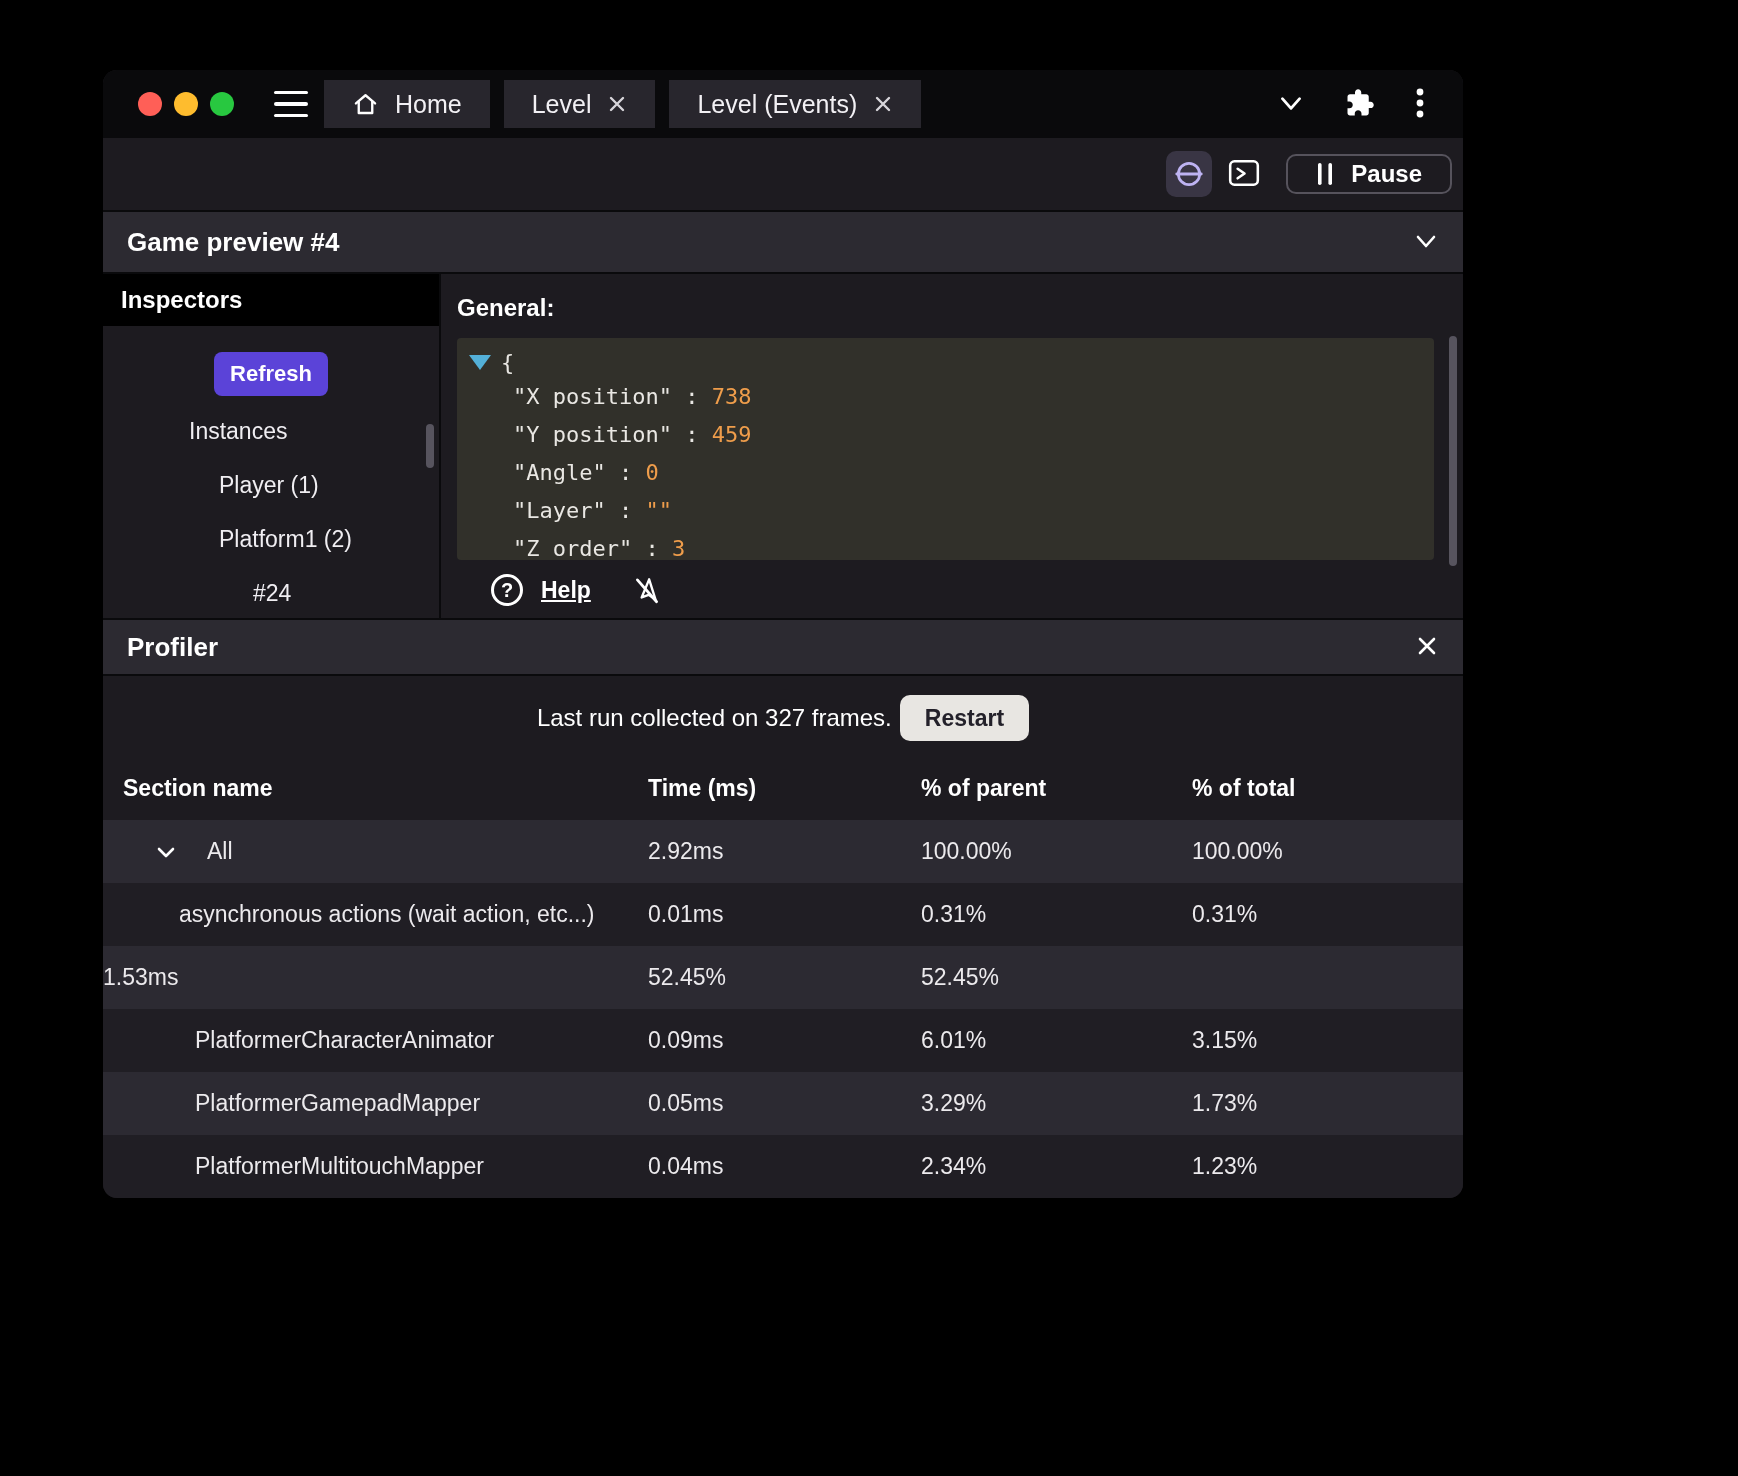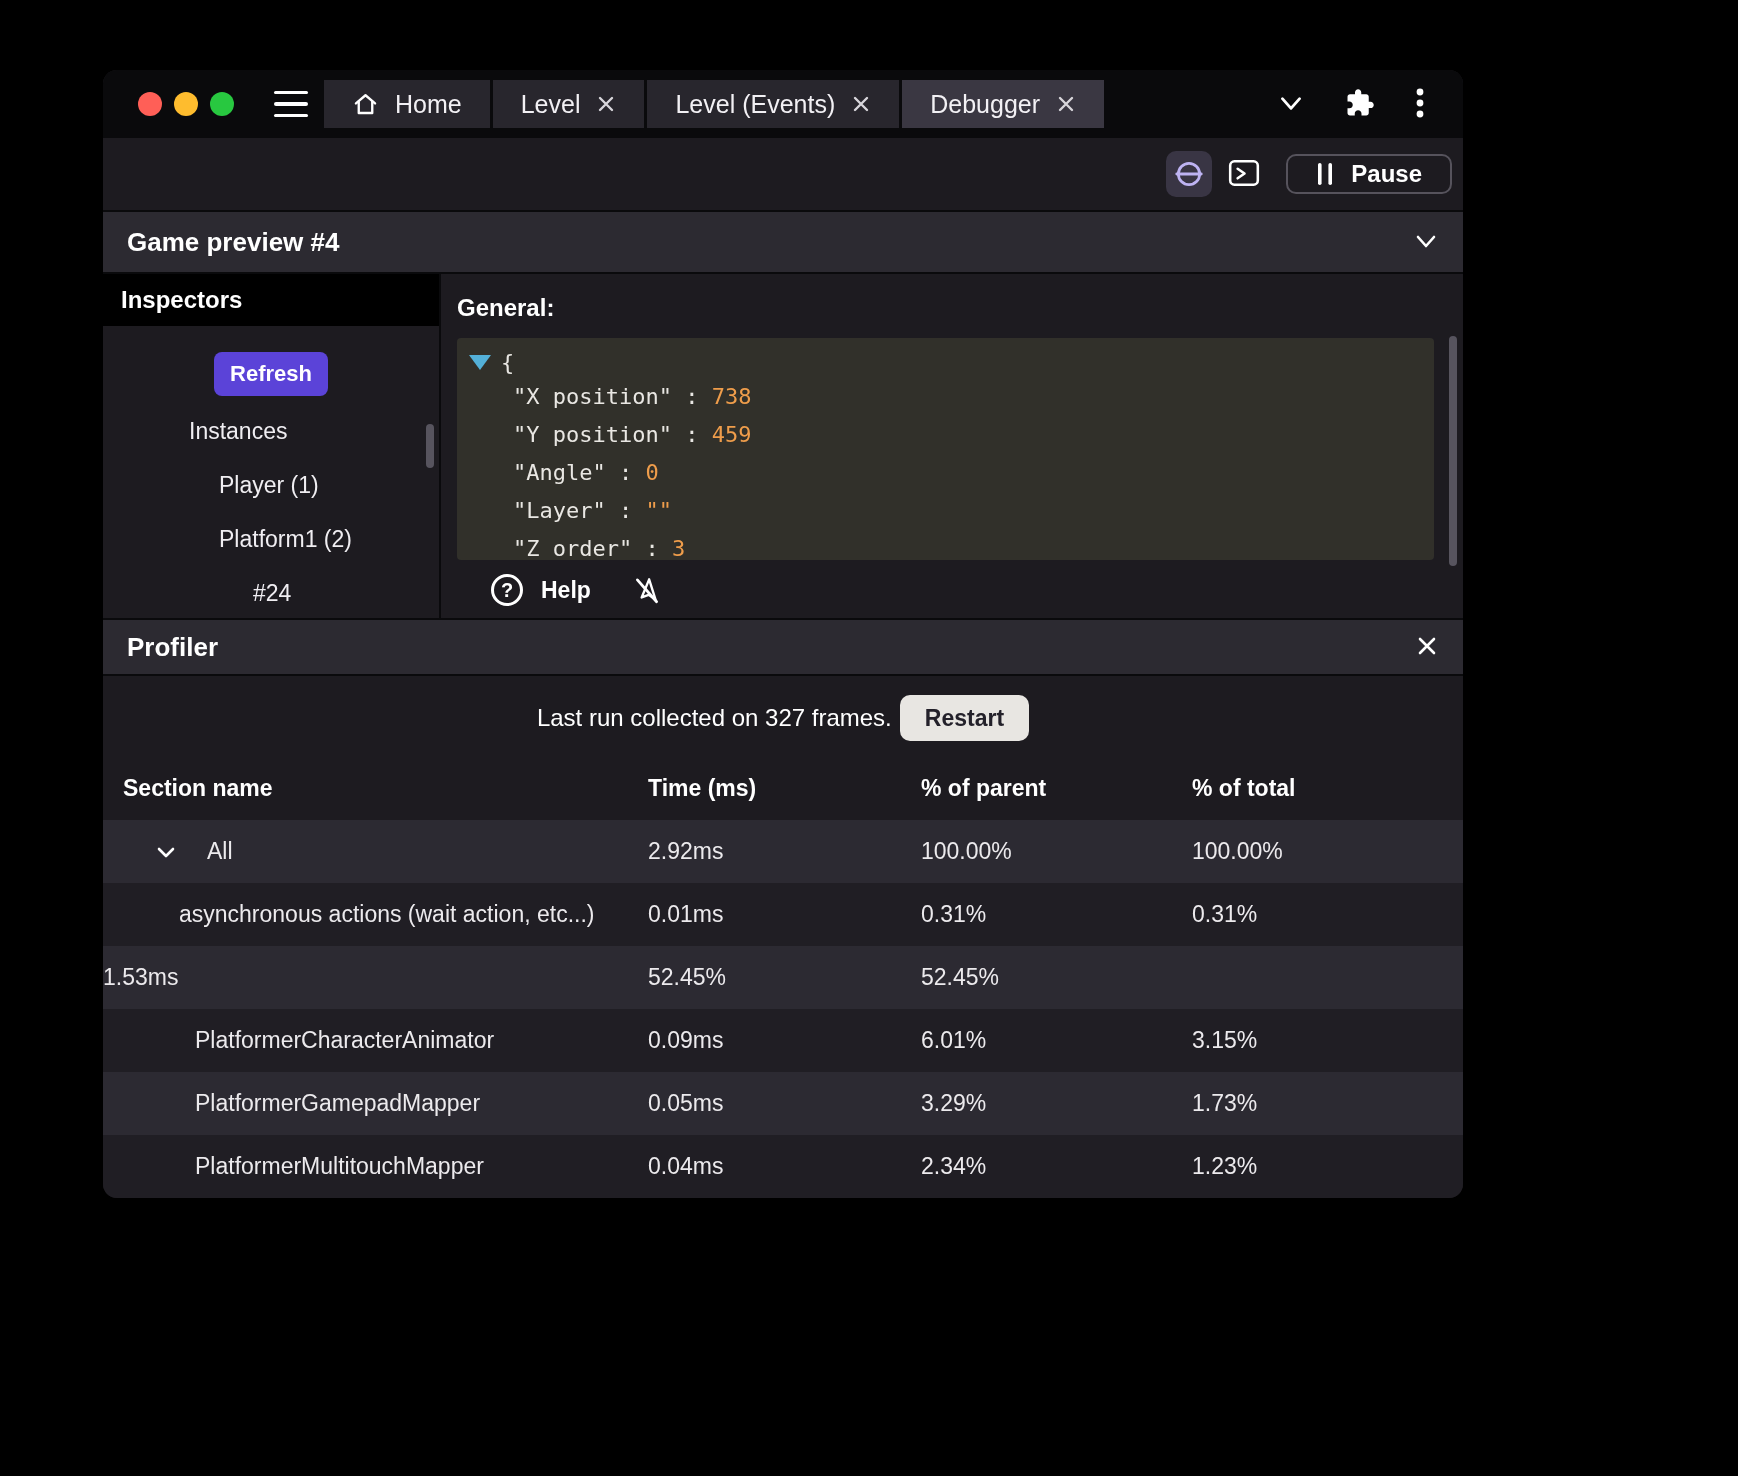--- a/index.html
+++ b/index.html
@@ -19,21 +19,21 @@
   
   .titlebar{height:68px;background:#0a0a0c;display:flex;align-items:center;flex-shrink:0;}
   .traffic{display:flex;gap:12px;padding-left:35px;}
   .dot{width:24px;height:24px;border-radius:50%;display:block;}
   .dot.red{background:var(--traffic-red);}
   .dot.yellow{background:var(--traffic-yellow);}
   .dot.green{background:var(--traffic-green);}
   .menu-btn{margin-left:40px;}
   .hamburger{display:flex;flex-direction:column;gap:8px;width:34px;}
   .hamburger i{height:3.5px;background:#fff;border-radius:2px;display:block;}
-  .tabs{display:flex;gap:3px;height:48px;margin-left:16px;}
+  .tabs{display:flex;gap:14px;height:48px;margin-left:16px;}
   .tab{display:flex;align-items:center;gap:16px;padding:0 28px;background:#28262d;
     color:#f2f0f4;font-size:25px;font-weight:500;white-space:nowrap;}
   .tab.active{background:#3a3742;}
   .tb-right{margin-left:auto;display:flex;align-items:center;gap:40px;padding-right:38px;}
 
   
   .toolbar{height:72px;display:flex;align-items:center;justify-content:flex-end;
     gap:15px;padding-right:11px;background:#1d1b20;flex-shrink:0;}
   .tool-circle-btn{width:46px;height:46px;background:#393544;border-radius:10px;
     display:flex;align-items:center;justify-content:center;}
@@ -71,21 +71,21 @@
     font-size:22px;color:#e9e7e3;overflow:hidden;}
   .brace-line{display:flex;align-items:center;gap:10px;height:32px;}
   .tri{width:0;height:0;border-left:11px solid transparent;border-right:11px solid transparent;
     border-top:15px solid var(--collapse-arrow);display:inline-block;}
   .code-line.prop{height:38px;line-height:38px;padding-left:44px;white-space:pre;}
   .val{color:var(--code-value);}
   .help-row{margin-top:14px;display:flex;align-items:center;gap:18px;padding-left:34px;}
   .help-circle{width:32px;height:32px;border:3px solid #fff;border-radius:50%;
     display:flex;align-items:center;justify-content:center;font-size:20px;
     font-weight:bold;color:#fff;flex-shrink:0;}
-  .help-label{font-size:23px;font-weight:bold;color:#fff;}
+  .help-label{font-size:23px;font-weight:bold;color:#fff;text-decoration:underline;}
   .picker-btn{margin-left:22px;display:flex;align-items:center;}
   .right-scroll{position:absolute;right:6px;top:62px;width:8px;height:230px;
     background:#57545e;border-radius:4px;}
 
   
   .profiler-bar{height:58px;background:#2c2a31;border-top:2px solid #0a0a0c;
     border-bottom:2px solid #0a0a0c;display:flex;align-items:center;
     justify-content:space-between;padding:0 24px;flex-shrink:0;}
   .profiler-content{flex:1;overflow:hidden;display:flex;flex-direction:column;}
   .status-row{margin-top:19px;display:flex;align-items:center;justify-content:center;gap:8px;}
@@ -138,26 +138,20 @@
         <svg width="20" height="20" viewBox="0 0 20 20">
           <path d="M4 4 L16 16 M16 4 L4 16" stroke="#d8d6db" stroke-width="2.4" stroke-linecap="round"></path>
         </svg>
       </div>
       <div class="tab">
         <span>Level (Events)</span>
         <svg width="20" height="20" viewBox="0 0 20 20">
           <path d="M4 4 L16 16 M16 4 L4 16" stroke="#d8d6db" stroke-width="2.4" stroke-linecap="round"></path>
         </svg>
       </div>
-      <div class="tab active">
-        <span>Debugger</span>
-        <svg width="20" height="20" viewBox="0 0 20 20">
-          <path d="M4 4 L16 16 M16 4 L4 16" stroke="#d8d6db" stroke-width="2.4" stroke-linecap="round"></path>
-        </svg>
-      </div>
     </nav>
 
     <div class="tb-right">
       <button>
         <svg width="28" height="28" viewBox="0 0 26 26">
           <polyline points="5,9 13,18 21,9" fill="none" stroke="#fff" stroke-width="2.6" stroke-linecap="round" stroke-linejoin="round"></polyline>
         </svg>
       </button>
       <button>
         <svg width="30" height="30" viewBox="0 0 24 24">

